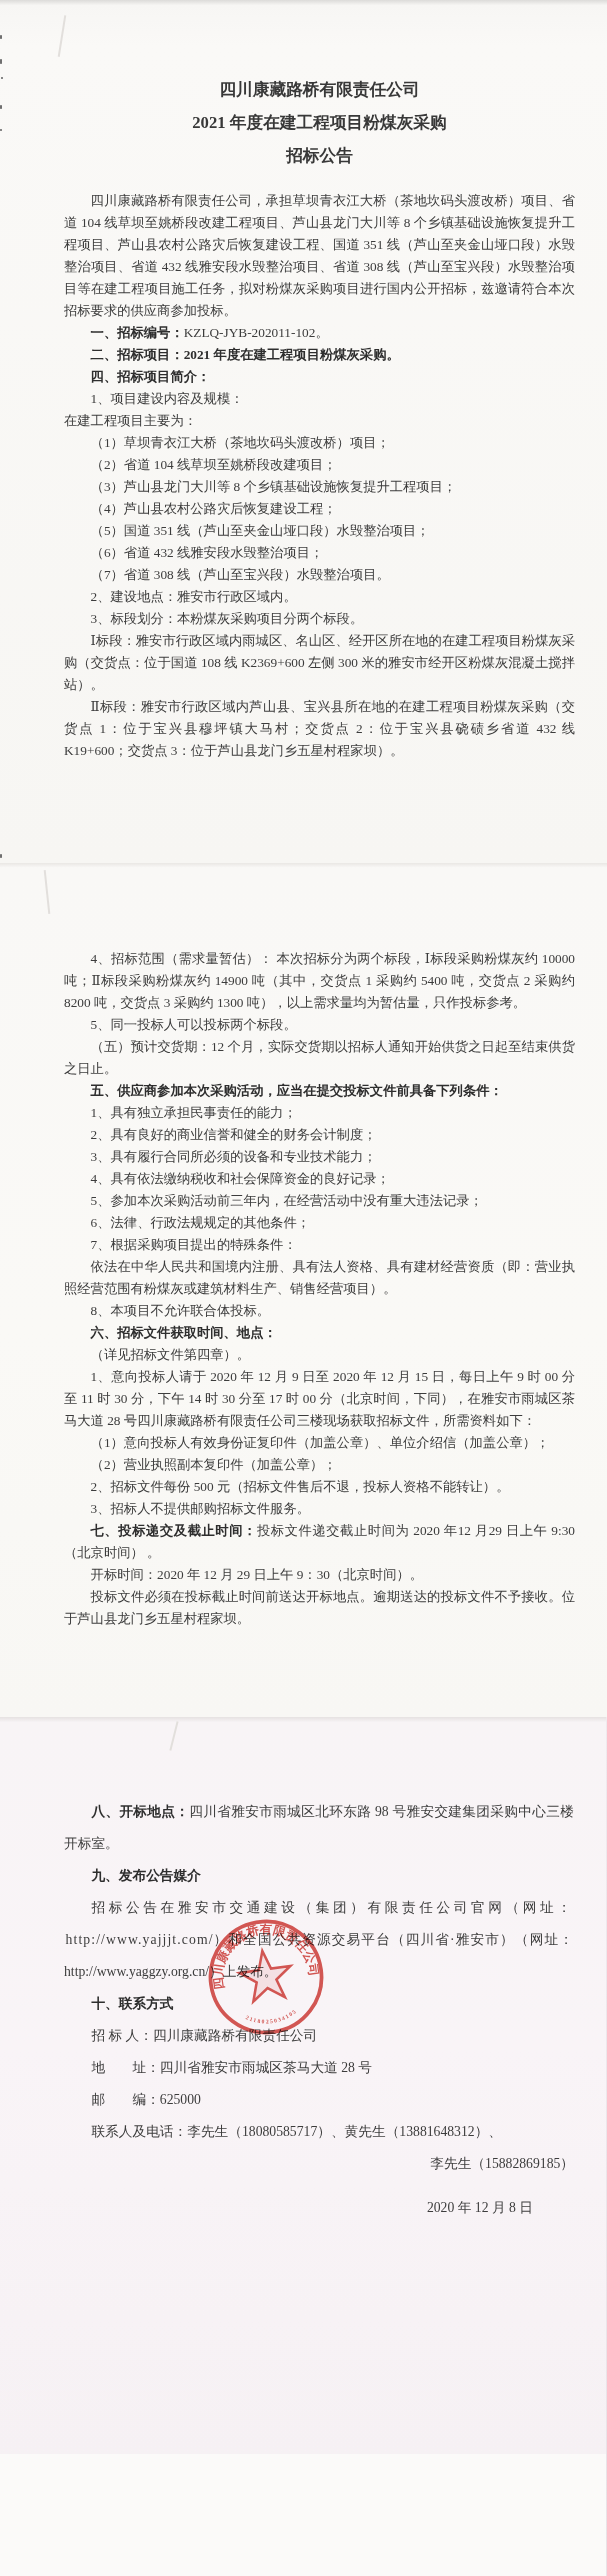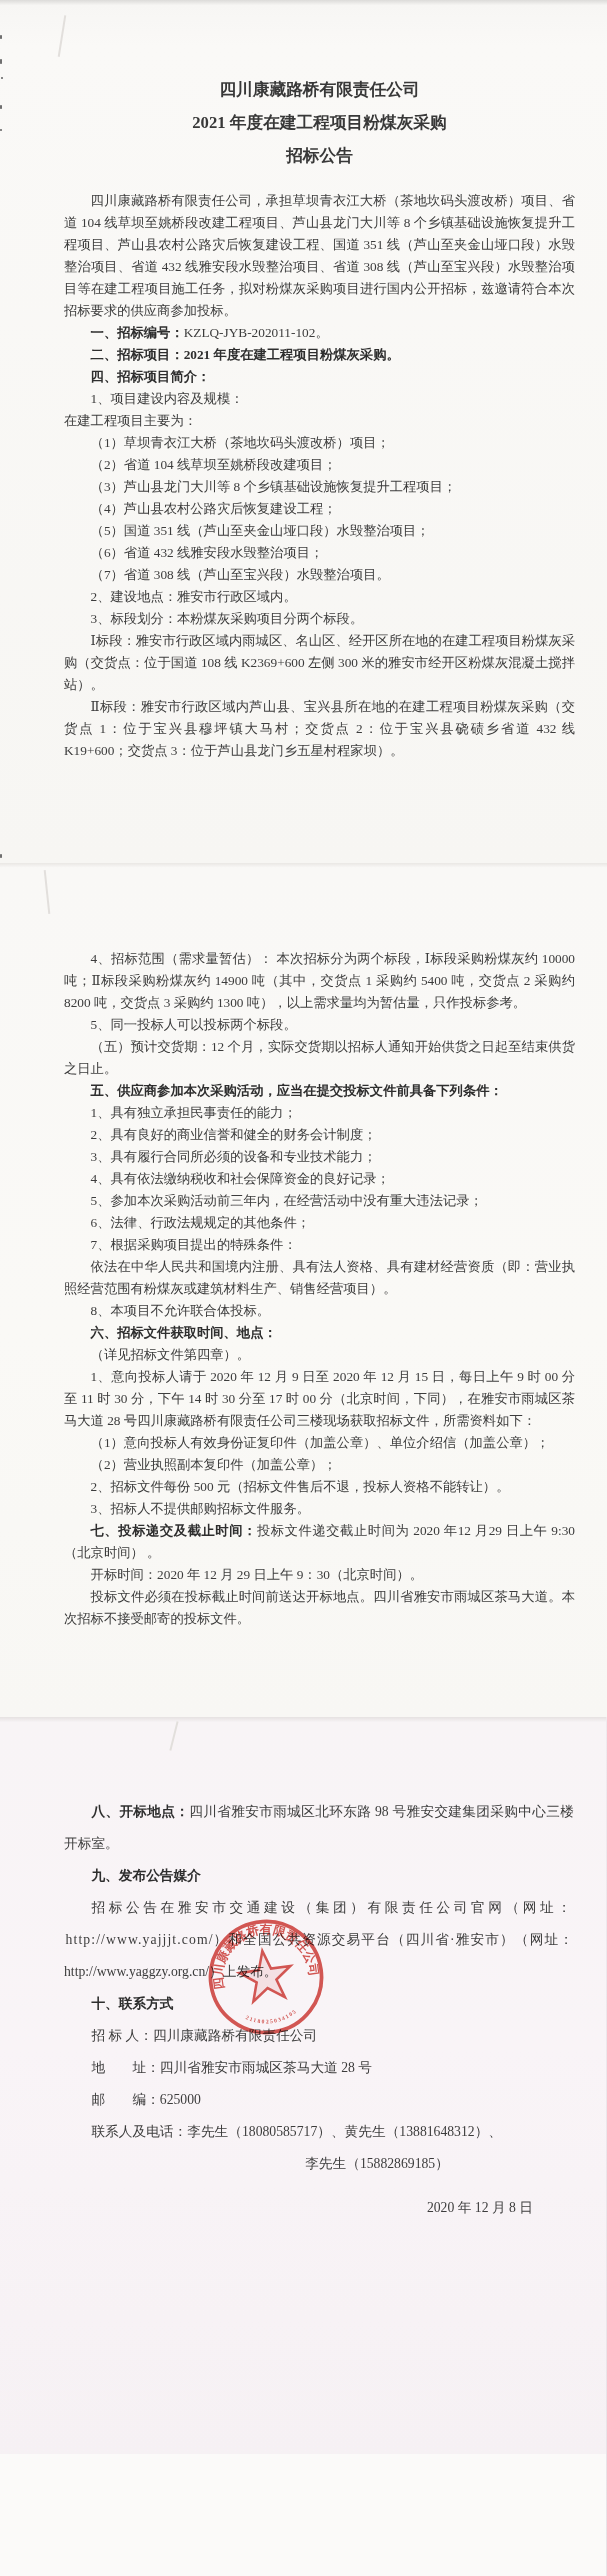--- a/index.html
+++ b/index.html
@@ -18,21 +18,21 @@
   #p2 .content{padding:85px 32px 0 64px}
   #p3 .content{padding:79px 33px 0 64px}
   .ln{margin:0;font-size:13.3px;line-height:22px;text-align:justify;color:#3c3c3c}
   #p3 .ln{font-size:13.7px;line-height:32px}
   .ln b{font-weight:bold;color:#2e2e2e}
   .indent{text-indent:2em}
   .title{font-size:16.7px;font-weight:bold;text-align:center;text-indent:0;line-height:33px;color:#383838}
   .title-gap{margin-bottom:18px}
   .spread{letter-spacing:.26em;white-space:nowrap;text-align:right}
   .spread2{letter-spacing:.08em;white-space:nowrap;text-align:right}
-  .cont2{margin-left:116px;text-indent:0;text-align:center}
+  .cont2{margin-left:116px;text-indent:0;text-align:right}
   .date{text-align:right;padding-right:41px;margin-top:12px;text-indent:0}
   
   #seal{position:absolute;left:206px;top:1917px;width:120px;height:120px;
         opacity:.84;mix-blend-mode:multiply;transform:rotate(-8deg)}
   #seal text{font-family:"Liberation Serif","DejaVu Serif",serif;font-weight:bold}
   
   .speck{position:absolute;background:#6f6f6f;border-radius:0.8px}
   .crease{position:absolute;background:#e2dfdc;width:1.5px}
   .edge-r{position:absolute;right:0;top:1717px;width:1.5px;height:859px;
           background:linear-gradient(180deg,#f0eaee,#e9e2e7)}
@@ -81,21 +81,21 @@
       <p class="ln indent"><span>8、本项目不允许联合体投标。</span></p>
       <p class="ln indent"><b>六、招标文件获取时间、地点：</b></p>
       <p class="ln indent"><span>（详见招标文件第四章）。</span></p>
       <p class="ln indent"><span>1、意向投标人请于 2020 年 12 月 9 日至 2020 年 12 月 15 日，每日上午 9 时 00 分至 11 时 30 分，下午 14 时 30 分至 17 时 00 分（北京时间，下同），在雅安市雨城区茶马大道 28 号四川康藏路桥有限责任公司三楼现场获取招标文件，所需资料如下：</span></p>
       <p class="ln indent"><span>（1）意向投标人有效身份证复印件（加盖公章）、单位介绍信（加盖公章）；</span></p>
       <p class="ln indent"><span>（2）营业执照副本复印件（加盖公章）；</span></p>
       <p class="ln indent"><span>2、招标文件每份 500 元（招标文件售后不退，投标人资格不能转让）。</span></p>
       <p class="ln indent"><span>3、招标人不提供邮购招标文件服务。</span></p>
       <p class="ln indent"><b>七、投标递交及截止时间：</b><span>投标文件递交截止时间为 2020 年12 月29 日上午 9:30（北京时间） 。</span></p>
       <p class="ln indent"><span>开标时间：2020 年 12 月 29 日上午 9：30（北京时间）。</span></p>
-      <p class="ln indent"><span>投标文件必须在投标截止时间前送达开标地点。四川省雅安市雨城区茶马大道。本次招标不接受邮寄的投标文件。</span></p>
+      <p class="ln indent"><span>投标文件必须在投标截止时间前送达开标地点。逾期送达的投标文件不予接收。位于芦山县龙门乡五星村程家坝。</span></p>
     </div>
 </div>
 <div class="page" id="p3">
   <div class="content">
       <p class="ln indent"><b>八、开标地点：</b><span>四川省雅安市雨城区北环东路 98 号雅安交建集团采购中心三楼开标室。</span></p>
       <p class="ln indent"><b>九、发布公告媒介</b></p>
       <p class="ln indent spread"><span>招标公告在雅安市交通建设（集团）有限责任公司官网（网址：</span></p>
       <p class="ln spread2"><span>http://www.yajjjt.com/）和全国公共资源交易平台（四川省·雅安市）（网址：</span></p>
       <p class="ln"><span>http://www.yaggzy.org.cn/）上发布。</span></p>
       <p class="ln indent"><b>十、联系方式</b></p>

